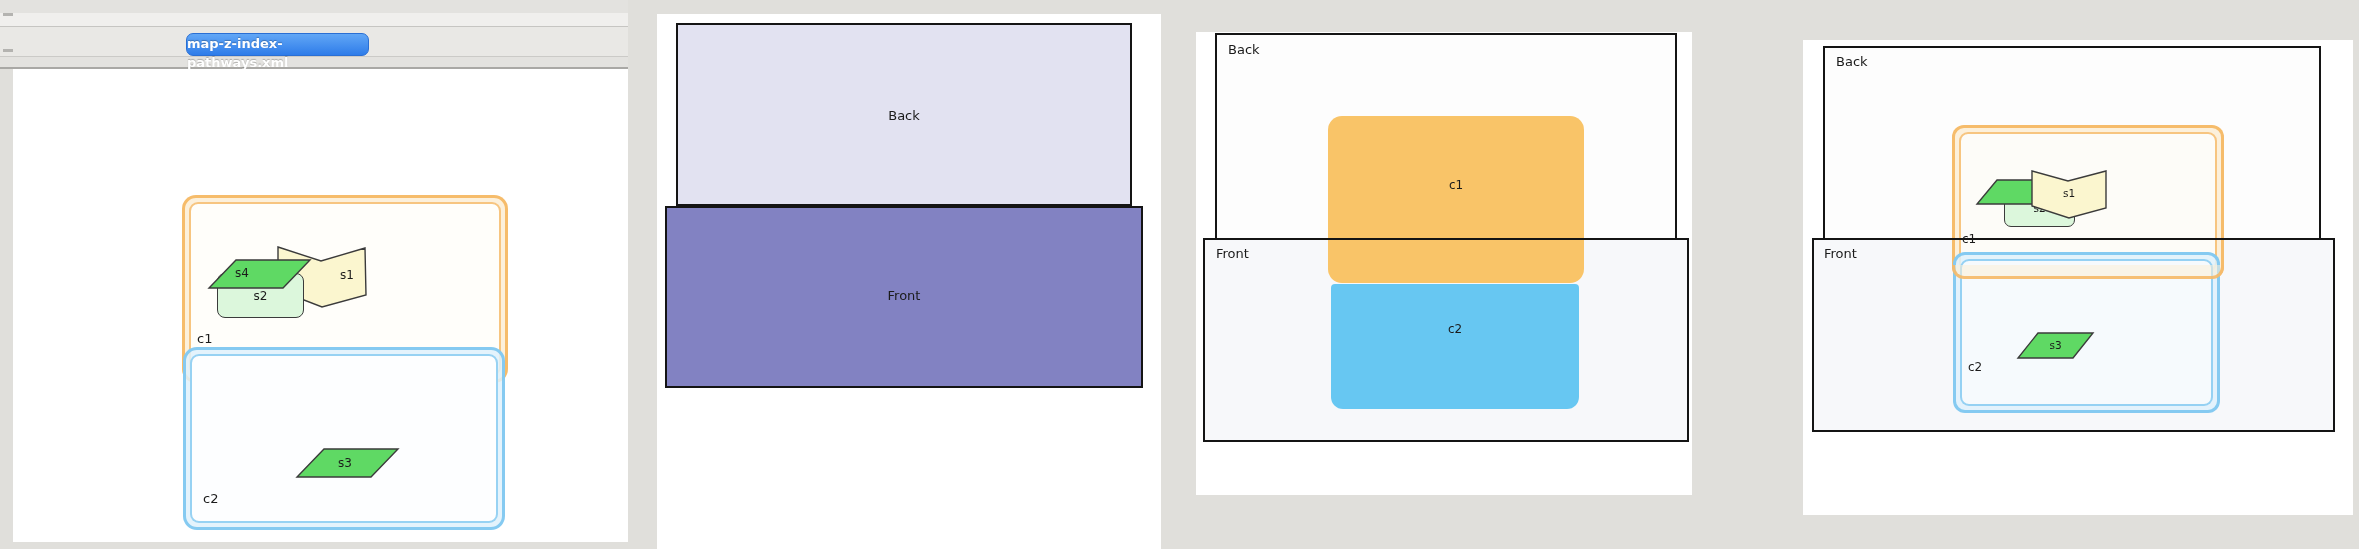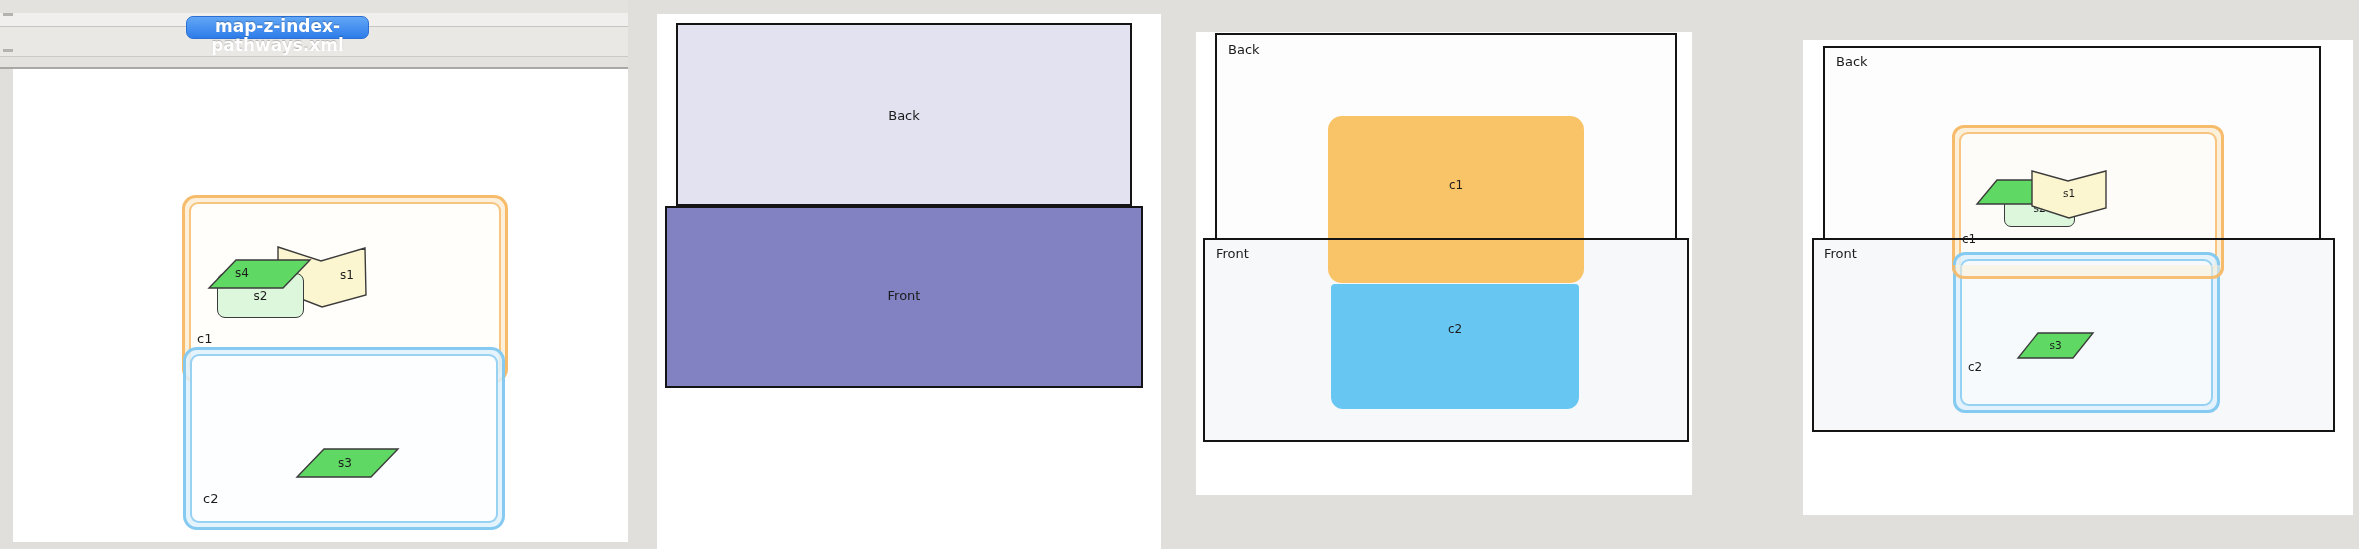--- a/index.html
+++ b/index.html
@@ -3,23 +3,23 @@
 <meta charset="utf-8">
 <style>
   html,body{margin:0;padding:0;}
   .stage{position:relative;width:2359px;height:549px;background:#e0dfdb;overflow:hidden;
          font-family:"DejaVu Sans","Liberation Sans",sans-serif;color:#1b1b1b;}
   .abs{position:absolute;box-sizing:border-box;}
   .panel{background:#ffffff;}
   
   .band{position:absolute;left:0;width:628px;box-sizing:border-box;}
   .tick{position:absolute;background:#b4b3b0;}
-  .tab{position:absolute;left:186px;top:16px;width:181px;height:21px;border-radius:7px;
+  .tab{position:absolute;left:186px;top:33px;width:181px;height:21px;border-radius:7px;
        background:linear-gradient(#62a7f6,#2e7ce9);border:1px solid #2a6fd4;
-       color:#fff;font-size:17px;font-weight:600;text-align:center;line-height:19px;
+       color:#fff;font-size:13px;font-weight:600;text-align:left;line-height:19px;
        text-shadow:0 -1px 1px rgba(0,0,0,.25);cursor:pointer;}
   
   .frame{border:2.5px solid #141414;}
   .noframe-fill{background:#f7f8fa;}
   
   .dc{border-radius:14px;}
   .dc .in{position:absolute;inset:4px;border-radius:9px;box-sizing:border-box;}
   .dc.or{border:3px solid rgba(245,183,98,.92);background:rgba(252,238,215,.9);}
   .dc.or .in{border:2px solid rgba(245,183,98,.8);background:#fffefa;}
   .dc.bl{border:3px solid rgba(125,199,240,.92);background:rgba(223,241,251,.85);}

